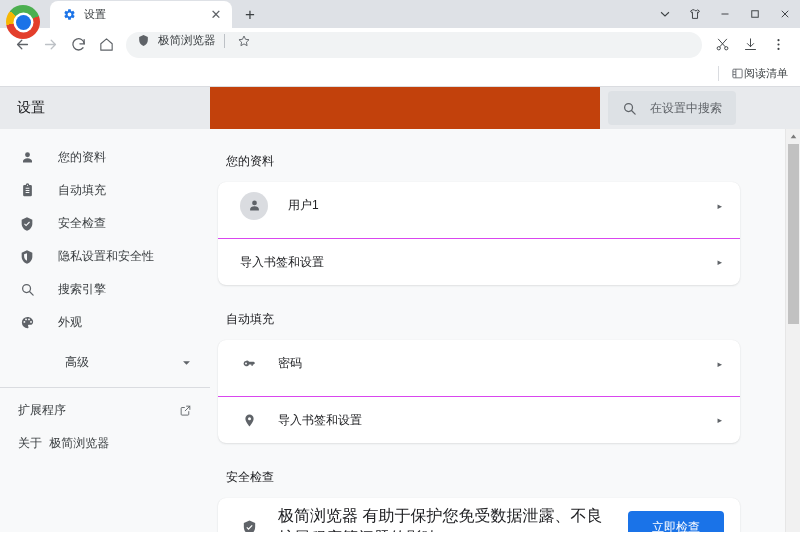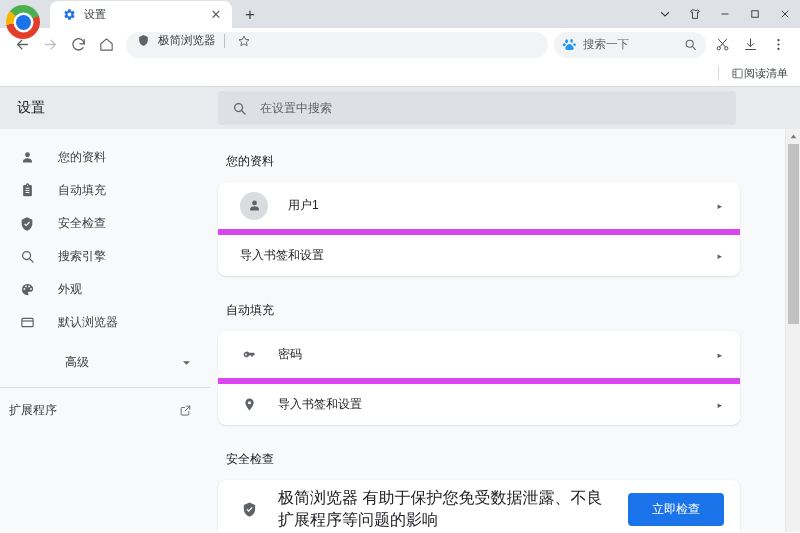--- a/index.html
+++ b/index.html
@@ -228,34 +228,35 @@
   }
   .adv-row .nav-label { margin-left: 0; }
   .adv-caret {
     margin-left: auto; color: #5f6368;
     display: flex; align-items: center;
   }
   .nav-divider {
     height: 1px; background: #dadce0;
     margin: 8px 0 0 0;
   }
-  .nav-item.plain { padding-left: 9px; font-family: Liberation Mono, monospace; }
+  .nav-item.plain { padding-left: 18px; font-family: Liberation Mono, monospace; }
   .nav-item.plain .nav-label { margin-left: 0; }
   .ext-link {
     margin-left: auto; margin-right: 18px; color: #5f6368;
     display: flex; align-items: center;
   }
 
   
   .main {
     flex: 1;
     display: flex; flex-direction: column;
-    background: #ec4899;
+    background: #c2410c;
     min-width: 0;
     position: relative;
+    align-items: flex-end;
   }
   .main-searchbar {
     height: 42px;
     background: #e8eaed;
     display: flex; align-items: center;
     padding: 0 18px 0 8px;
   }
   .mainsearch {
     flex: 1; height: 34px;
     background: #dde1e5;
@@ -291,21 +292,21 @@
     border-radius: 8px;
     box-shadow: 0 1px 2px rgba(60,64,67,0.12), 0 0 1px rgba(60,64,67,0.10);
     overflow: hidden;
   }
   .row {
     height: 47px;
     display: flex; align-items: center;
     padding: 0 18px 0 22px;
     position: relative;
   }
-  .row + .row { border-top: 6px solid #d946ef; }
+  .row + .row { border-top: 1px solid #d946ef; margin-top: 9px; }
   .row-icon {
     width: 18px; height: 18px; flex: 0 0 18px;
     color: #5f6368;
     display: flex; align-items: center; justify-content: center;
   }
   .row-avatar {
     width: 28px; height: 28px; flex: 0 0 28px;
     border-radius: 50%;
     background: #dadce0;
     display: flex; align-items: center; justify-content: center;
@@ -453,38 +454,20 @@
     </span>
     <span class="omni-brand">极简浏览器</span>
     <span class="omni-sep"></span>
     <span class="star">
       <svg width="14" height="14" viewBox="0 0 24 24" fill="none" stroke="#5f6368" stroke-width="1.6" stroke-linejoin="round">
           <path d="M12 3.5l2.6 5.6 6 .7-4.5 4.2 1.2 6-5.3-3-5.3 3 1.2-6L3.4 9.8l6-.7z"></path>
         </svg>
     </span>
   </div>
 
-  <div class="searchbox">
-    <span class="baidu-icon">
-      <svg width="15" height="15" viewBox="0 0 24 24">
-        <ellipse cx="7.4" cy="6.8" rx="2.3" ry="3.1" fill="#2196f3"></ellipse>
-        <ellipse cx="15.4" cy="6.2" rx="2.1" ry="2.9" fill="#2196f3"></ellipse>
-        <ellipse cx="3.6" cy="12.4" rx="2.5" ry="2.1" fill="#2196f3" transform="rotate(-20 3.6 12.4)"></ellipse>
-        <ellipse cx="20.1" cy="12.1" rx="2.4" ry="2" fill="#2196f3" transform="rotate(20 20.1 12.1)"></ellipse>
-        <path d="M12 11.2c3 0 5.2 3.3 6.3 5.2 1.3 2.2-.2 4.4-2.6 4.4h-7.4c-2.4 0-3.9-2.2-2.6-4.4 1.1-1.9 3.3-5.2 6.3-5.2z" fill="#2196f3"></path>
-      </svg>
-    </span>
-    <span class="search-label">搜索一下</span>
-    <span class="search-go">
-      <svg width="13" height="13" viewBox="0 0 24 24" fill="none" stroke="#5f6368" stroke-width="2" stroke-linecap="round">
-          <circle cx="10.5" cy="10.5" r="6.5"></circle>
-          <path d="M15.3 15.3L21 21"></path>
-        </svg>
-    </span>
-  </div>
 
   <div class="tb-btn">
     <svg width="15" height="15" viewBox="0 0 24 24" fill="none" stroke="#3c4043" stroke-width="1.5">
         <circle cx="6" cy="18" r="2.6"></circle>
         <circle cx="18" cy="18" r="2.6"></circle>
         <path d="M7.5 15.8L19 3M16.5 15.8L5 3"></path>
       </svg>
   </div>
   <div class="tb-btn">
     <svg width="15" height="15" viewBox="0 0 24 24" fill="none" stroke="#3c4043" stroke-width="1.5" stroke-linecap="round">
@@ -542,49 +525,49 @@
       <div class="nav-item">
         <span class="nav-icon">
           <svg width="16" height="16" viewBox="0 0 24 24" fill="#5f6368">
               <path d="M12 2l8 3.5v5.8c0 5-3.4 9.6-8 10.7-4.6-1.1-8-5.7-8-10.7V5.5z"></path>
               <path d="M10.6 15.4l-3-3 1.2-1.2 1.8 1.8 4.6-4.6 1.2 1.2z" fill="#f8f9fa"></path>
             </svg>
         </span>
         <span class="nav-label">安全检查</span>
       </div>
 
+      <div class="nav-item">
+        <span class="nav-icon">
+          <svg width="16" height="16" viewBox="0 0 24 24" fill="#5f6368">
+              <path d="M12 2l8 3.5v5.8c0 5-3.4 9.6-8 10.7-4.6-1.1-8-5.7-8-10.7V5.5z"></path>
+              <path d="M12 6.4v11.2c-2.6-.9-4.4-3.8-4.4-7V8z" fill="#f8f9fa"></path>
+            </svg>
+        </span>
+        <span class="nav-label">隐私设置和安全性</span>
+      </div>
 
       <div class="nav-item">
         <span class="nav-icon">
           <svg width="15" height="15" viewBox="0 0 24 24" fill="none" stroke="#5f6368" stroke-width="2" stroke-linecap="round">
               <circle cx="10.5" cy="10.5" r="6.3"></circle>
               <path d="M15.2 15.2L21 21"></path>
             </svg>
         </span>
         <span class="nav-label">搜索引擎</span>
       </div>
 
       <div class="nav-item">
         <span class="nav-icon">
           <svg width="15" height="15" viewBox="0 0 24 24" fill="#5f6368">
               <path d="M12 3a9 9 0 000 18c.9 0 1.6-.7 1.6-1.6 0-.4-.2-.8-.4-1.1-.3-.3-.4-.6-.4-1 0-.9.7-1.6 1.6-1.6H16a5 5 0 005-5c0-4.1-4-7.7-9-7.7zM7 12.5a1.5 1.5 0 110-3 1.5 1.5 0 010 3zm2.6-4a1.5 1.5 0 110-3 1.5 1.5 0 010 3zm4.8 0a1.5 1.5 0 110-3 1.5 1.5 0 010 3zm3.2 4a1.5 1.5 0 110-3 1.5 1.5 0 010 3z"></path>
             </svg>
         </span>
         <span class="nav-label">外观</span>
       </div>
 
-      <div class="nav-item">
-        <span class="nav-icon">
-          <svg width="15" height="15" viewBox="0 0 24 24" fill="none" stroke="#5f6368" stroke-width="1.9">
-              <rect x="3" y="5.5" width="18" height="13" rx="1.5"></rect>
-              <path d="M3 9.6h18"></path>
-            </svg>
-        </span>
-        <span class="nav-label">默认浏览器</span>
-      </div>
 
 
       <div class="adv-row">
         <span class="nav-label">高级</span>
         <span class="adv-caret">
           <svg width="11" height="11" viewBox="0 0 16 16" fill="#5f6368">
               <path d="M3 6h10L8 11.2z"></path>
             </svg>
         </span>
       </div>
@@ -595,20 +578,23 @@
         <span class="nav-label">扩展程序</span>
         <span class="ext-link">
           <svg width="13" height="13" viewBox="0 0 24 24" fill="none" stroke="#5f6368" stroke-width="1.7" stroke-linecap="round">
               <path d="M14 4h6v6"></path>
               <path d="M20 4l-8.5 8.5"></path>
               <path d="M18 14v5a1.5 1.5 0 01-1.5 1.5h-11A1.5 1.5 0 014 19V8a1.5 1.5 0 011.5-1.5H10"></path>
             </svg>
         </span>
       </div>
 
+      <div class="nav-item plain">
+        <span class="nav-label">关于 极简浏览器</span>
+      </div>
 
     </div>
   </div>
 
   <div class="main">
 
     <div class="main-searchbar">
       <div class="mainsearch">
         <span class="ic">
           <svg width="15" height="15" viewBox="0 0 24 24" fill="none" stroke="#5f6368" stroke-width="2" stroke-linecap="round">

